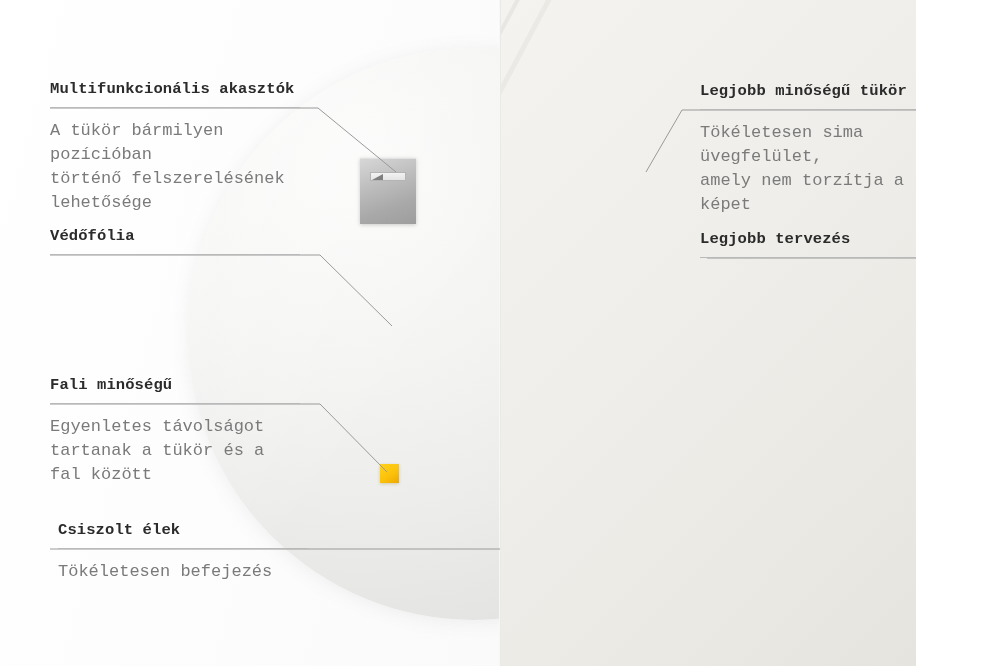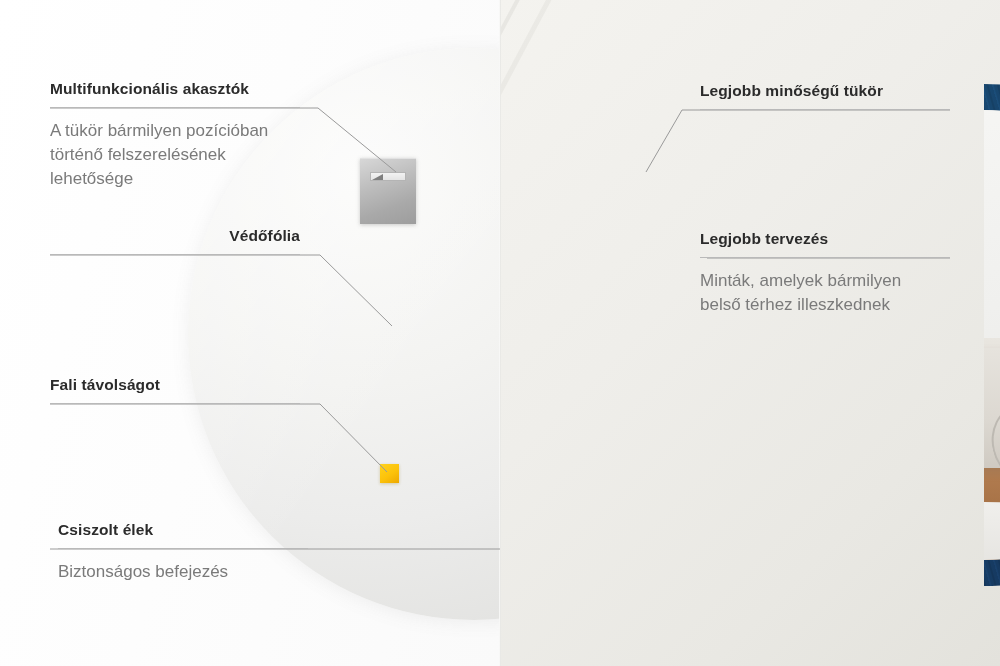--- a/index.html
+++ b/index.html
@@ -8,24 +8,25 @@
   html, body {
     width: 1000px;
     height: 666px;
     overflow: hidden;
     background: #ffffff;
     font-family: "Liberation Sans", sans-serif;
   }
 
   #stage {
     position: relative;
-    width: 1000px;
+    width: 916px;
     height: 666px;
     overflow: hidden;
     background: #e5e5e5;
+    font-family: Liberation Mono, monospace;
   }
 
   
   .panel-left {
     position: absolute;
     left: 0; top: 0;
     width: 500px; height: 666px;
     background: linear-gradient(105deg,#ffffff 0%,#fdfdfd 45%,#fafafa 100%);
   }
 
@@ -296,41 +297,43 @@
     </g>
   </svg>
 
   <div class="callout left" style="left:50px; top:80px; width:250px;">
     <div class="callout-title">Multifunkcionális akasztók</div>
     <div class="callout-rule"></div>
     <div class="callout-desc">A tükör bármilyen pozícióban
 történő felszerelésének lehetősége</div>
   </div>
 
-  <div class="callout left" style="left:50px; top:227px; width:250px;text-align:right;">
+  <div class="callout left" style="left:50px; top:227px; width:250px;">
     <div class="callout-title">Védőfólia</div>
     <div class="callout-rule"></div>
   </div>
 
   <div class="callout left" style="left:50px; top:376px; width:250px;">
-    <div class="callout-title">Fali távolságot</div>
-    <div class="callout-rule"></div>
+    <div class="callout-title">Fali minőségű</div>
+    <div class="callout-rule"></div>
+    <div class="callout-desc">Egyenletes távolságot
+tartanak a tükör és a fal között</div>
   </div>
 
   <div class="callout left" style="left:58px; top:521px; width:250px;">
     <div class="callout-title">Csiszolt élek</div>
     <div class="callout-rule"></div>
-    <div class="callout-desc">Biztonságos befejezés</div>
+    <div class="callout-desc">Tökéletesen befejezés</div>
   </div>
 
   <div class="callout right" style="left:700px; top:82px; width:250px;">
     <div class="callout-title">Legjobb minőségű tükör</div>
     <div class="callout-rule"></div>
+    <div class="callout-desc">Tökéletesen sima üvegfelület,
+amely nem torzítja a képet</div>
   </div>
 
   <div class="callout right" style="left:700px; top:230px; width:250px;">
     <div class="callout-title">Legjobb tervezés</div>
     <div class="callout-rule"></div>
-    <div class="callout-desc">Minták, amelyek bármilyen
-belső térhez illeszkednek</div>
   </div>
 
 </div>
 
 </body></html>

